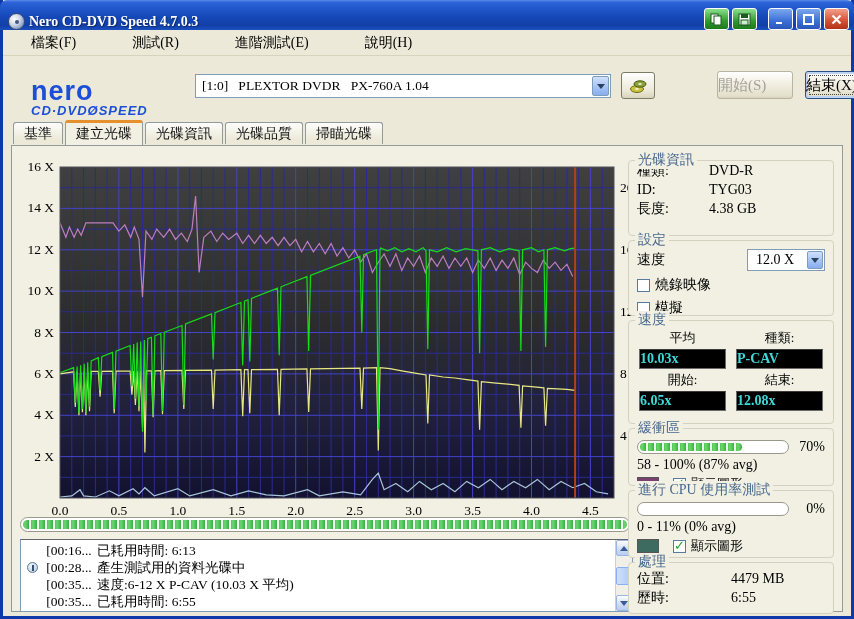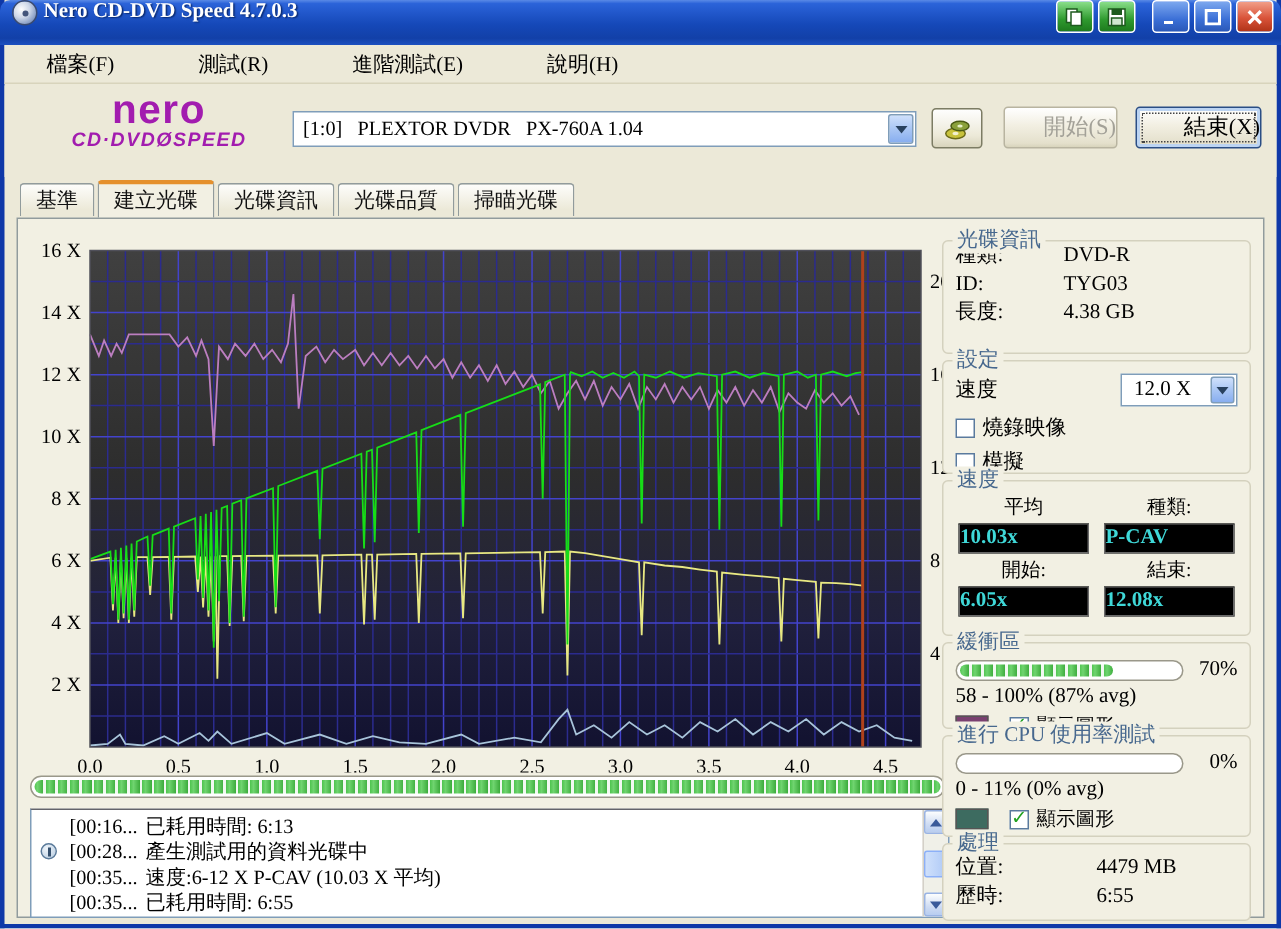--- a/index.html
+++ b/index.html
@@ -5,21 +5,21 @@
   * { box-sizing: border-box; margin: 0; padding: 0; }
   html,body { width: 854px; height: 619px; overflow: hidden; }
   body { font-family: "Liberation Serif", "DejaVu Serif", serif; font-size: 13px; color:#000; }
 
   #window { position: relative; width: 854px; height: 619px;
     background:#ece9d8; border:3px solid #0f38a8; border-top:none; }
 
   
   .titlebar { position:absolute; top:0; left:-3px; right:-3px; height:30px;
     background: linear-gradient(180deg,#5a8ae6 0%,#2b63d9 8%,#1548b8 55%,#1240a8 85%,#1c50c0 100%);
-    border-radius:7px 7px 0 0; display:flex; align-items:flex-start; padding:0 5px; }
+    border-radius:7px 7px 0 0; display:flex; align-items:flex-end; padding:0 5px; }
   .app-icon { width:17px; height:17px; border-radius:50%;
     background: radial-gradient(circle at 35% 35%, #fdfdfd, #cfd8e8 40%, #8fa3c8 70%, #5a6f9a);
     border:1px solid #3a4a70; margin:0 4px 0 3px; position:relative; }
   .app-icon::after{ content:""; position:absolute; left:6px; top:6px; width:4px; height:4px;
     border-radius:50%; background:#44557a; }
   .title-text { color:#fff; font-weight:bold; font-size:14px; text-shadow:1px 1px 1px #0a2a70; flex:1; }
   .tb-btn { width:25px; height:22px; margin-left:3px; border-radius:3px;
     display:flex; align-items:center; justify-content:center; cursor:default;
     border:1px solid #ffffff; }
   .tb-green { background: linear-gradient(180deg,#8be08b,#2f9a2f 60%,#1d7a1d); }
@@ -27,39 +27,39 @@
   .tb-red   { background: linear-gradient(180deg,#f2a08a,#d9543a 55%,#b03318); }
   .tb-gap { width:8px; }
 
   
   .menubar { position:absolute; top:30px; left:0; right:0; height:26px;
     background:#ece9d8; border-bottom:1px solid #d8d4bc; display:flex; align-items:center; }
   .menu-item { padding:3px 28px; font-size:14px; }
 
   
   .header { position:absolute; top:57px; left:0; right:0; height:61px; background:#ece9d8; }
-  .logo { position:absolute; left:28px; top:4px; width:150px; text-align:center;
-    font-family:"Liberation Sans","DejaVu Sans",sans-serif; color:#a21caf; }
+  .logo { position:absolute; left:28px; top:22px; width:150px; text-align:left;
+    font-family:"Liberation Sans","DejaVu Sans",sans-serif; color:#1d4ed8; }
   .logo-line1 { font-size:27px; font-weight:bold; letter-spacing:1px; line-height:24px; }
   .logo-line2 { font-size:13px; font-weight:bold; font-style:italic; letter-spacing:1px; }
   .drive-combo { position:absolute; left:192px; top:17px; width:416px; height:24px;
     background:#fff; border:1px solid #7f9db9; display:flex; align-items:center; }
   .drive-combo .value { flex:1; padding:0 6px; font-size:13.5px; white-space:pre; }
   .combo-arrow { width:17px; height:20px; margin-right:1px; border-radius:2px;
     background: linear-gradient(180deg,#cfe0fb,#a9c6f4 50%,#88aef0); border:1px solid #7f9db9;
     display:flex; align-items:center; justify-content:center; }
   .tri-down { width:0; height:0; border-left:4px solid transparent; border-right:4px solid transparent;
     border-top:5px solid #28415f; }
   .eject-btn { position:absolute; left:618px; top:15px; width:34px; height:27px;
     background: linear-gradient(180deg,#fefefe,#ece9d8 70%,#d8d4bc); border:1px solid #7c7c64;
     border-radius:3px; display:flex; align-items:center; justify-content:center; }
   .xp-btn { position:absolute; top:14px; height:28px; border-radius:3px;
-    font-size:15px; text-align:right; line-height:26px;
+    font-size:15px; text-align:left; line-height:26px;
     background: linear-gradient(180deg,#ffffff,#f2efe2 45%,#e4e0cc 90%,#d8d4bc);
-    border:1px solid #7c7c64; }
+    border:1px solid #7c7c64;margin-left:48px; }
   .btn-start { left:666px; width:76px; color:#a3a198; border-color:#b8b4a0; }
   .btn-exit  { left:754px; width:84px; color:#000; border-color:#2a4e85;
     box-shadow: inset 0 0 0 2px #bcd4f2; outline:1px dotted #444; outline-offset:-5px; }
 
   
   .tabstrip { position:absolute; top:120px; left:10px; right:8px; height:26px; display:flex; align-items:center; }
   .tab { height:22px; padding:2px 10px 0 10px; margin-right:2px; font-size:14px;
     background: linear-gradient(180deg,#fdfdfb,#ece9d8 80%); border:1px solid #919b9c;
     border-bottom:none; border-radius:3px 3px 0 0; color:#111; }
   .tab.active { height:26px; background:#f2f0e3; border-top:3px solid #e5902c; font-weight:normal; }

